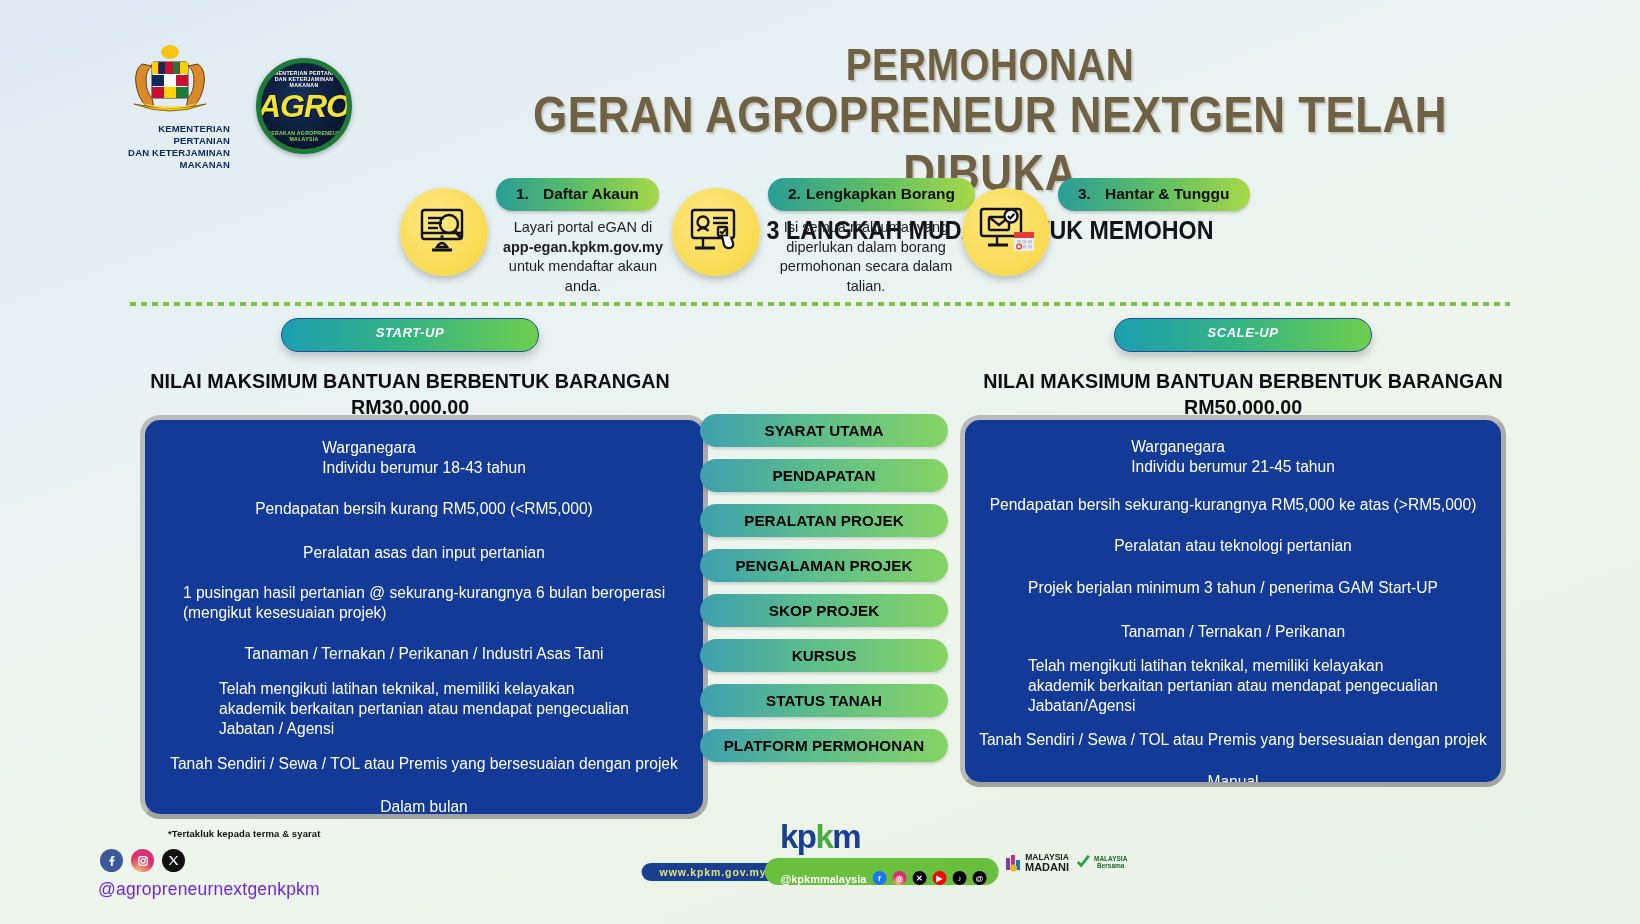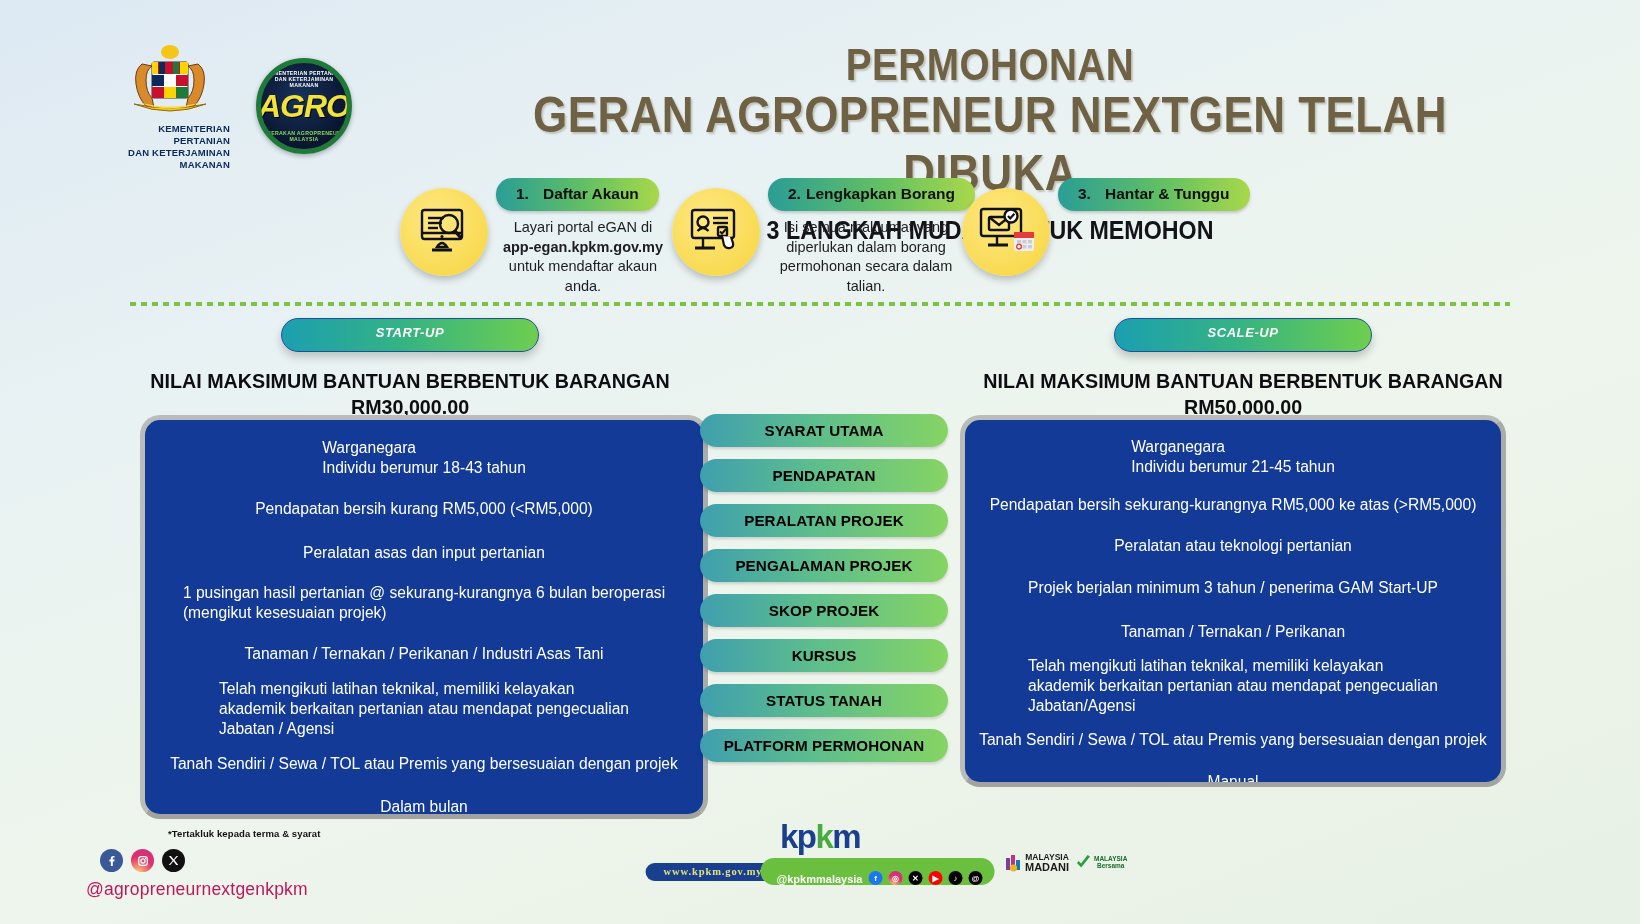--- a/index.html
+++ b/index.html
@@ -123,38 +123,38 @@
   .terms {
     position: absolute; left: 168px; top: 828px;
     font-size: 9.5px; font-weight: bold; color: #111; letter-spacing: .1px;
   }
   .socials { position: absolute; left: 100px; top: 849px; display: flex; gap: 8px; align-items: center; }
   .sdot { width: 23px; height: 23px; border-radius: 50%; display: flex; align-items: center; justify-content: center; }
   .sdot.fb { background: #3b5998; }
   .sdot.ig { background: radial-gradient(circle at 30% 105%, #fdd276 0%, #e1306c 55%, #c13584 100%); }
   .sdot.x  { background: #111111; }
   .handle {
-    position: absolute; left: 86px; top: 879px;
-    font-size: 17.5px; color: #be185d; letter-spacing: .2px;
+    position: absolute; left: 98px; top: 879px;
+    font-size: 17.5px; color: #6d28d9; letter-spacing: .2px;
   }
 
   .kpkm-logo {
     position: absolute; left: 50%; transform: translateX(-50%); top: 818px;
     font-size: 33px; font-weight: bold; color: #1b3f8f; letter-spacing: -1.5px;
   }
   .kpkm-logo .k2 { color: #49a942; }
 
   .footbar {
     position: absolute; left: 50%; transform: translateX(-50%); top: 858px;
     display: flex; align-items: center; height: 27px;
   }
   .fb-blue {
     background: #1b3f8f; border-radius: 14px 14px 14px 14px; height: 18px;
     display: flex; align-items: center; padding: 0 16px 0 18px; margin-right: -18px;
-    font-size: 10.5px; font-weight: bold; color: #dfe37a; letter-spacing: .9px; font-family: Liberation Serif, serif;
+    font-size: 10.5px; font-weight: bold; color: #dfe37a; letter-spacing: .9px;
   }
   .fb-green {
     background: #6bbf3e; border-radius: 14px; height: 27px;
     display: flex; align-items: flex-end; gap: 6px; padding: 0 12px 0 16px;
     font-size: 11px; font-weight: bold; color: #ffffff; position: relative; z-index: 2;
   }
   .mini { width: 14px; height: 14px; border-radius: 50%; display: flex; align-items: center; justify-content: center; font-size: 8px; color:#fff; }
   .mini.fb { background:#1877f2; } .mini.ig { background: radial-gradient(circle at 30% 105%, #fdd276, #e1306c 55%, #c13584); }
   .mini.x { background:#000; } .mini.yt { background:#ff0000; } .mini.tt { background:#010101; } .mini.th { background:#000; }
 

